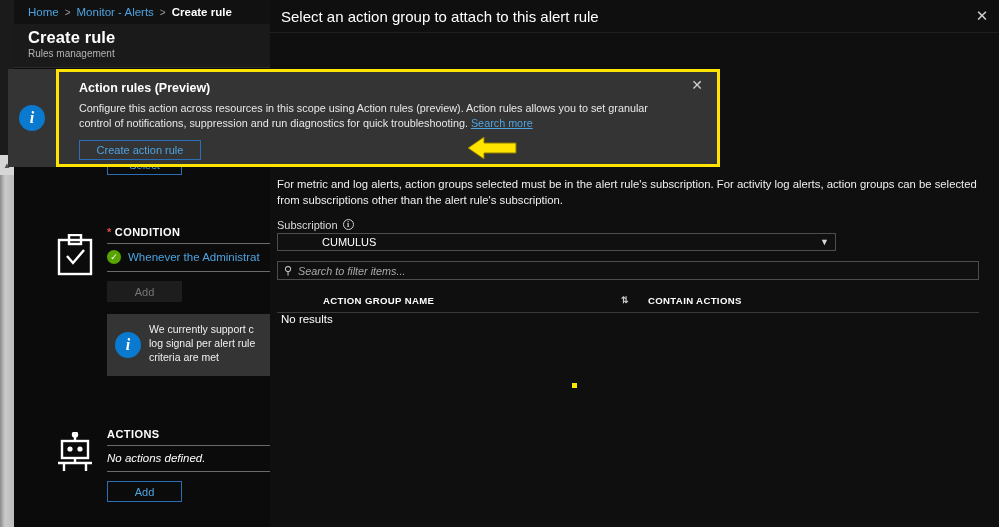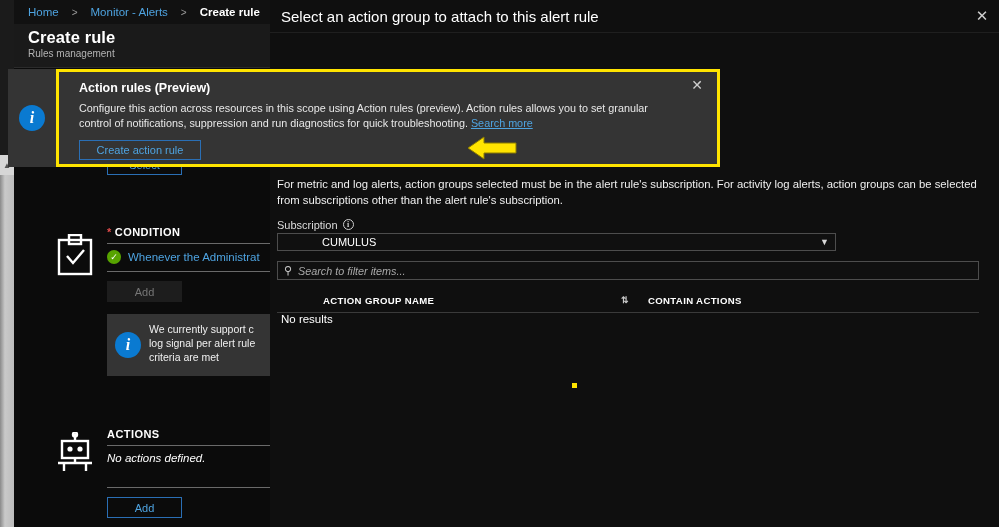--- a/index.html
+++ b/index.html
@@ -31,21 +31,21 @@
     background: linear-gradient(to right,#8a8a8a 0%, #c9c9c9 35%, #bdbdbd 100%);
   }
 
   
   .blade {
     position: absolute; left: 14px; top: 0; width: 256px; height: 527px;
     background: #0b0b0b; overflow: hidden;
   }
   .breadcrumb {
     height: 24px; padding-left: 14px;
-    display: flex; align-items: center; gap: 13px;
+    display: flex; align-items: center; gap: 6px;
     font-size: 11.5px; background: #111111;
   }
   .crumb-link { color: #4ea3e0; cursor: pointer; }
   .crumb-sep  { color: #9a9a9a; font-size: 10px; }
   .crumb-cur  { color: #ffffff; font-weight: 600; }
 
   .blade-head {
     background: #1a1a1a; height: 44px; padding: 4px 0 0 14px;
     border-bottom: 1px solid #2b2b2b;
   }
@@ -108,21 +108,21 @@
   .info-circle {
     width: 26px; height: 26px; border-radius: 50%; background: #0a7ad1;
     color: #fff; font-size: 16px; font-weight: 700; font-style: italic;
     font-family: "Liberation Serif", serif;
     display: flex; align-items: center; justify-content: center;
   }
   .info-strip .tx {
     font-size: 10.5px; line-height: 14px; padding: 8px 4px 8px 0;
     white-space: nowrap; color: #f0f0f0;
   }
-  .no-actions { font-size: 11.5px; font-style: italic; padding: 6px 0 23px 0;
+  .no-actions { font-size: 11.5px; font-style: italic; padding: 6px 0 7px 0;
                 border-bottom: 1px solid #6a6a6a; color: #ffffff; }
 
   
   .pane {
     position: absolute; left: 270px; top: 0; right: 0; bottom: 0;
     background: #0f0f0f;
   }
   .pane-head {
     height: 33px; display: flex; align-items: center;
     padding: 0 0 0 11px; border-bottom: 1px solid #1f1f1f;

